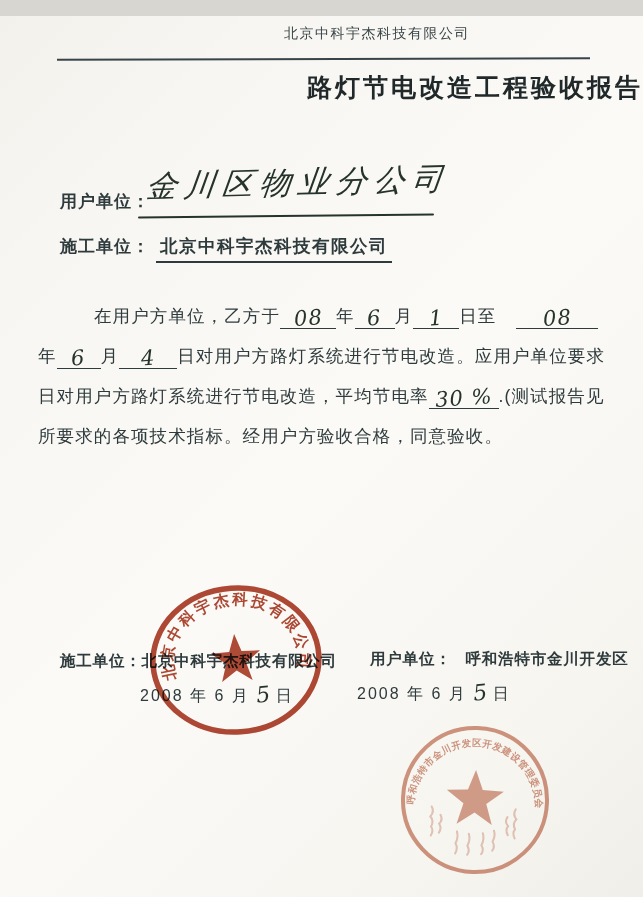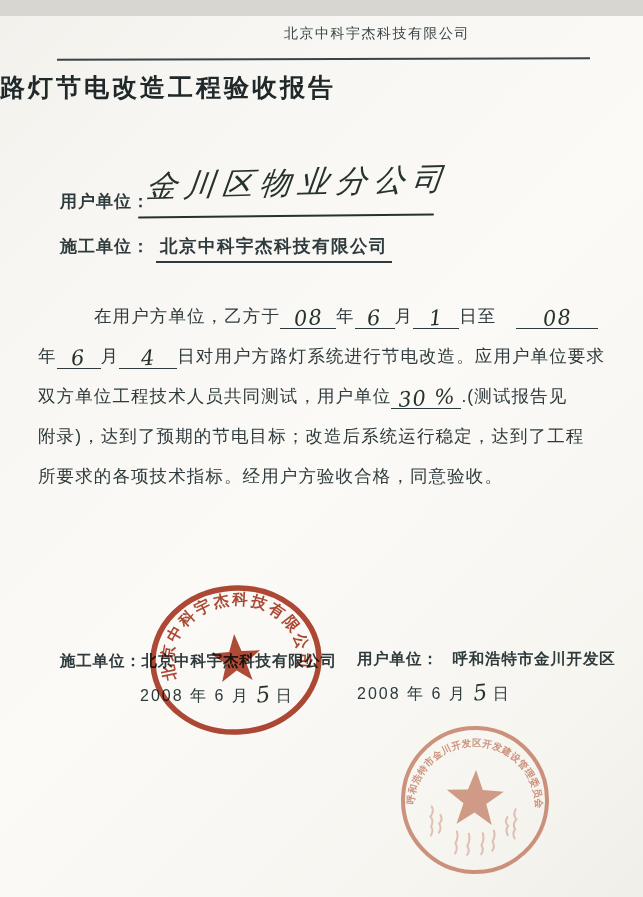--- a/index.html
+++ b/index.html
@@ -6,21 +6,21 @@
   .page{
     position:relative;width:643px;height:897px;margin:16px auto;overflow:hidden;
     background:linear-gradient(135deg,#f2f1ec 0%,#f7f6f2 18%,#fbfaf7 50%,#f6f5f0 82%,#efeee9 100%);
     font-family:"Liberation Sans","DejaVu Sans",sans-serif;
     color:#2e3a3c;
     text-decoration:underline;
   }
   .abs{position:absolute;}
   .header-company{top:9px;left:284px;font-size:14px;letter-spacing:1.5px;color:#3a4547;}
   .header-rule{top:42px;left:57px;width:533px;height:2px;background:#39444a;transform:rotate(-0.15deg);}
-  .doc-title{top:55px;left:0;width:643px;text-align:left;font-size:25px;font-weight:bold;
+  .doc-title{top:55px;left:0;width:643px;text-align:right;font-size:25px;font-weight:bold;
              letter-spacing:3px;color:#20282a;}
   .label{font-weight:bold;font-size:17px;letter-spacing:1px;color:#2e3a3c;}
   .party-user{top:174px;left:60px;}
   .party-contractor{top:219px;left:60px;}
   .contractor-value{position:absolute;left:96px;top:-1px;font-weight:bold;font-size:17.5px;
                     letter-spacing:1.5px;border-bottom:2px solid #2e3a3c;padding:0 4px 3px 4px;white-space:nowrap;}
   .hw{color:#26332c;font-style:italic;font-family:"DejaVu Serif",serif;}
   .user-hw-value{top:146px;left:146px;font-size:31px;letter-spacing:7px;white-space:nowrap;
                  transform:rotate(-1.5deg) skewX(-8deg);}
   .user-hw-underline{top:199px;left:138px;width:296px;height:2px;background:#26332c;
@@ -29,21 +29,21 @@
   .pline{height:40px;line-height:26px;white-space:nowrap;}
   .indent{padding-left:56px;}
   .blank{display:inline-block;border-bottom:1.6px solid #2e3a3c;text-align:center;
          height:24px;vertical-align:bottom;}
   .blank .hw{display:inline-block;font-size:21px;letter-spacing:1px;transform:rotate(-4deg) translateY(1px);}
   .w58{width:56px;} .w40{width:40px;} .w48{width:46px;} .w84{width:82px;margin-left:20px;}
   .w44{width:44px;} .w60{width:58px;} .w72{width:70px;}
   .footer-line{font-size:15.5px;letter-spacing:0.8px;font-weight:600;color:#2e3a3c;white-space:nowrap;}
   .fl-contractor{top:635px;left:60px;}
   .fl-contractor-date{top:665px;left:140px;font-weight:normal;font-size:16px;letter-spacing:2px;}
-  .fl-user{top:633px;left:357px;text-align:right;}
+  .fl-user{top:633px;left:370px;text-align:right;}
   .fl-user-date{top:663px;left:357px;font-weight:normal;font-size:16px;letter-spacing:2px;}
   .date-day{font-size:22px;letter-spacing:0;padding:0 6px;display:inline-block;
             transform:rotate(-6deg) translateY(1px);font-weight:normal;}
   .fl-user .value-gap{display:inline-block;width:14px;}
   .stamp{mix-blend-mode:multiply;}
   .stamp1{top:566px;left:147px;transform:rotate(-4deg);}
   .stamp2{top:704px;left:396px;transform:rotate(2deg);opacity:0.82;}
 </style>
 </head>
 <body>
@@ -65,23 +65,22 @@
   </div>
 
   <div class="abs para">
     <div class="pline indent">
       <span>在用户方单位，乙方于</span><span class="blank w58"><span class="hw">08</span></span><span>年</span><span class="blank w40"><span class="hw">6</span></span><span>月</span><span class="blank w48"><span class="hw">1</span></span><span>日至</span><span class="blank w84"><span class="hw">08</span></span>
     </div>
     <div class="pline">
       <span>年</span><span class="blank w44"><span class="hw">6</span></span><span>月</span><span class="blank w60"><span class="hw">4</span></span><span>日对用户方路灯系统进行节电改造。应用户单位要求</span>
     </div>
     <div class="pline">
-      <span>双方单位工程技术人员共同测试，用户单位</span><span class="blank w72"><span class="hw">30 %</span></span><span>.(测试报告见</span>
+      <span>日对用户方路灯系统进行节电改造，平均节电率</span><span class="blank w72"><span class="hw">30 %</span></span><span>.(测试报告见</span>
     </div>
-    <div class="pline">附录)，达到了预期的节电目标；改造后系统运行稳定，达到了工程</div>
     <div class="pline">所要求的各项技术指标。经用户方验收合格，同意验收。</div>
   </div>
 
   <div class="abs footer-line fl-contractor">
     <span>施工单位：</span><span>北京中科宇杰科技有限公司</span>
   </div>
   <div class="abs footer-line fl-contractor-date">
     <span>2008 年 6 月</span><span class="hw date-day">5</span><span>日</span>
   </div>
 

